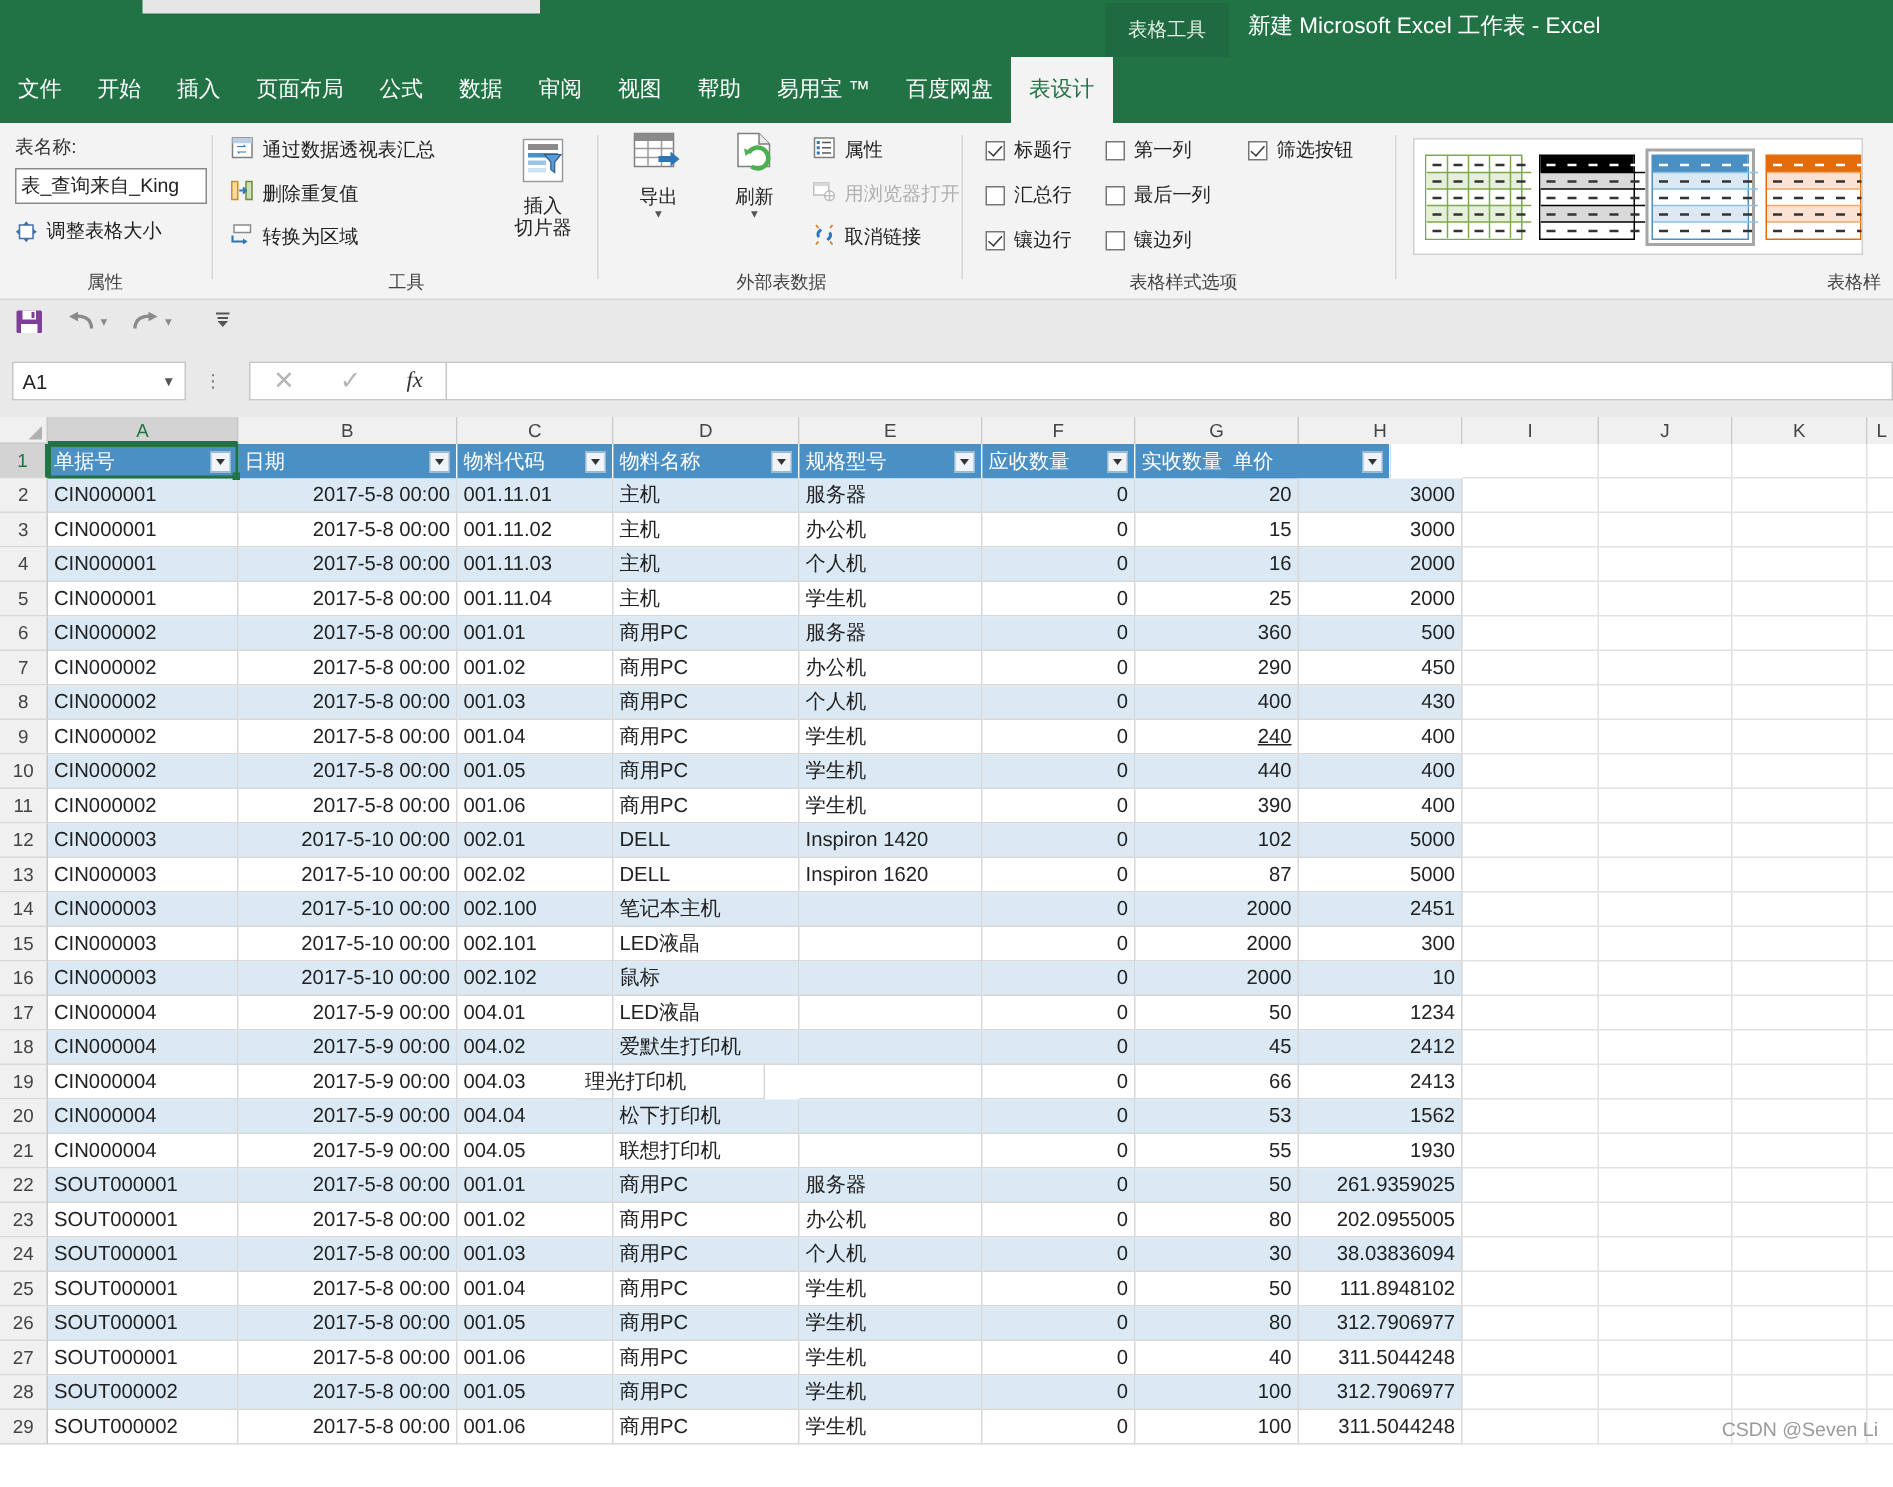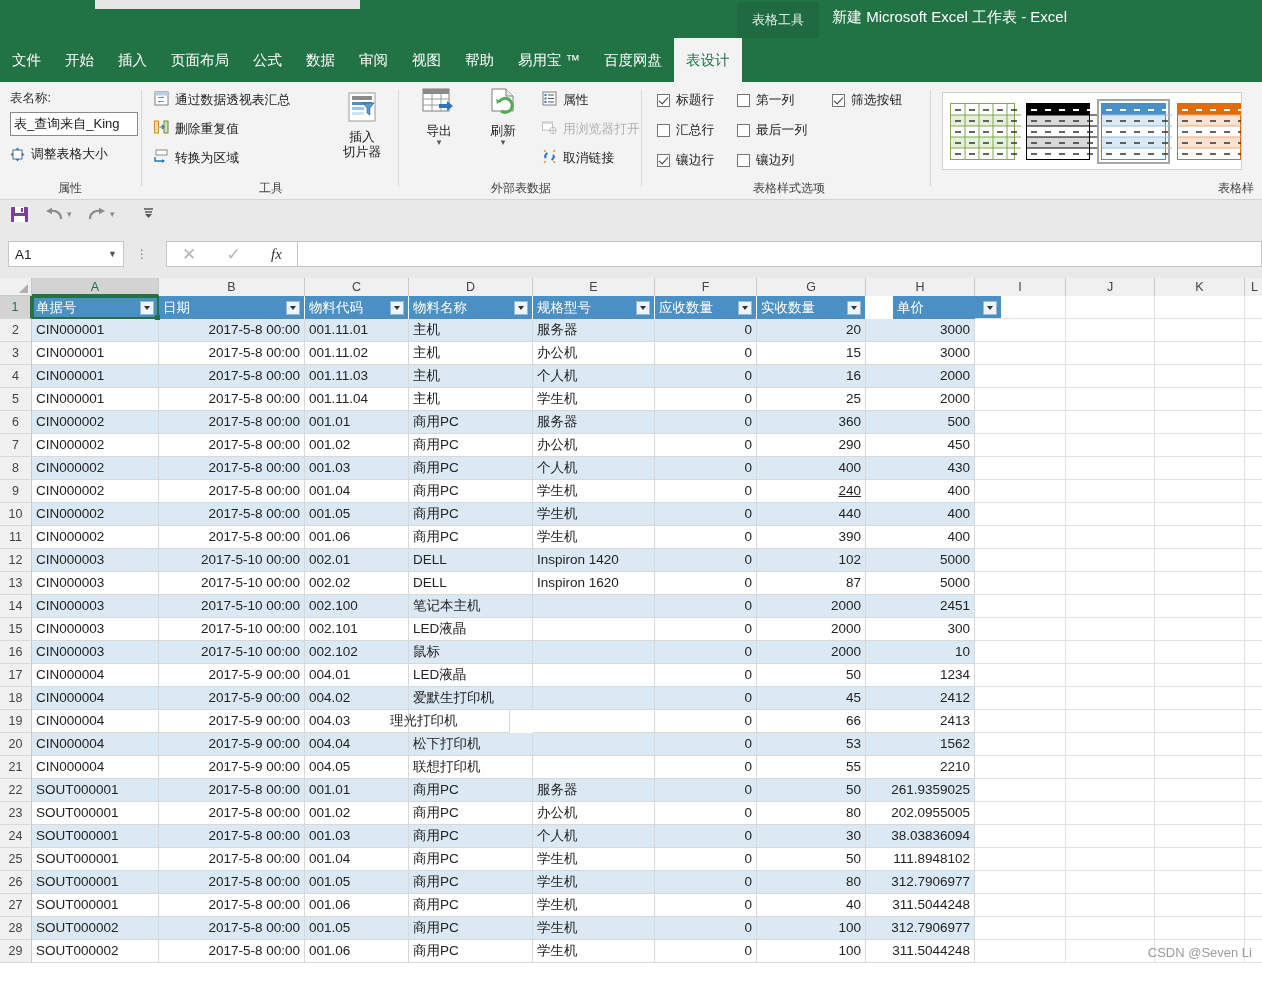--- a/index.html
+++ b/index.html
@@ -585,21 +585,21 @@
           <span class="ftbtn">
             <i></i>
           </span>
         </div>
         <div class="cell hcell" style="left: 757px; width: 109px;">
           <span>实收数量</span>
           <span class="ftbtn">
             <i></i>
           </span>
         </div>
-        <div class="cell hcell" style="left: 893px; width: 109px;">
+        <div class="cell hcell" style="left: 818px; width: 109px;">
           <span>单价</span>
           <span class="ftbtn">
             <i></i>
           </span>
         </div>
         <div class="cell empty-grid" style="left: 975px; width: 91px;"></div>
         <div class="cell empty-grid" style="left: 1066px; width: 89px;"></div>
         <div class="cell empty-grid" style="left: 1155px; width: 90px;"></div>
         <div class="cell empty-grid" style="left: 1245px; width: 20px;"></div>
       </div>
@@ -890,21 +890,21 @@
       </div>
       <div class="grow">
         <div class="rowhdr">21</div>
         <div class="cell" style="left: 32px; width: 127px;">CIN000004</div>
         <div class="cell num" style="left: 159px; width: 146px;">2017-5-9 00:00</div>
         <div class="cell" style="left: 305px; width: 104px;">004.05</div>
         <div class="cell" style="left: 409px; width: 124px;">联想打印机</div>
         <div class="cell" style="left: 533px; width: 122px;"></div>
         <div class="cell num" style="left: 655px; width: 102px;">0</div>
         <div class="cell num" style="left: 757px; width: 109px;">55</div>
-        <div class="cell num" style="left: 866px; width: 109px;">2210</div>
+        <div class="cell num" style="left: 866px; width: 109px;">1930</div>
         <div class="cell empty-grid" style="left: 975px; width: 91px;"></div>
         <div class="cell empty-grid" style="left: 1066px; width: 89px;"></div>
         <div class="cell empty-grid" style="left: 1155px; width: 90px;"></div>
         <div class="cell empty-grid" style="left: 1245px; width: 20px;"></div>
       </div>
       <div class="grow">
         <div class="rowhdr">22</div>
         <div class="cell band" style="left: 32px; width: 127px;">SOUT000001</div>
         <div class="cell num band" style="left: 159px; width: 146px;">2017-5-8 00:00</div>
         <div class="cell band" style="left: 305px; width: 104px;">001.01</div>

